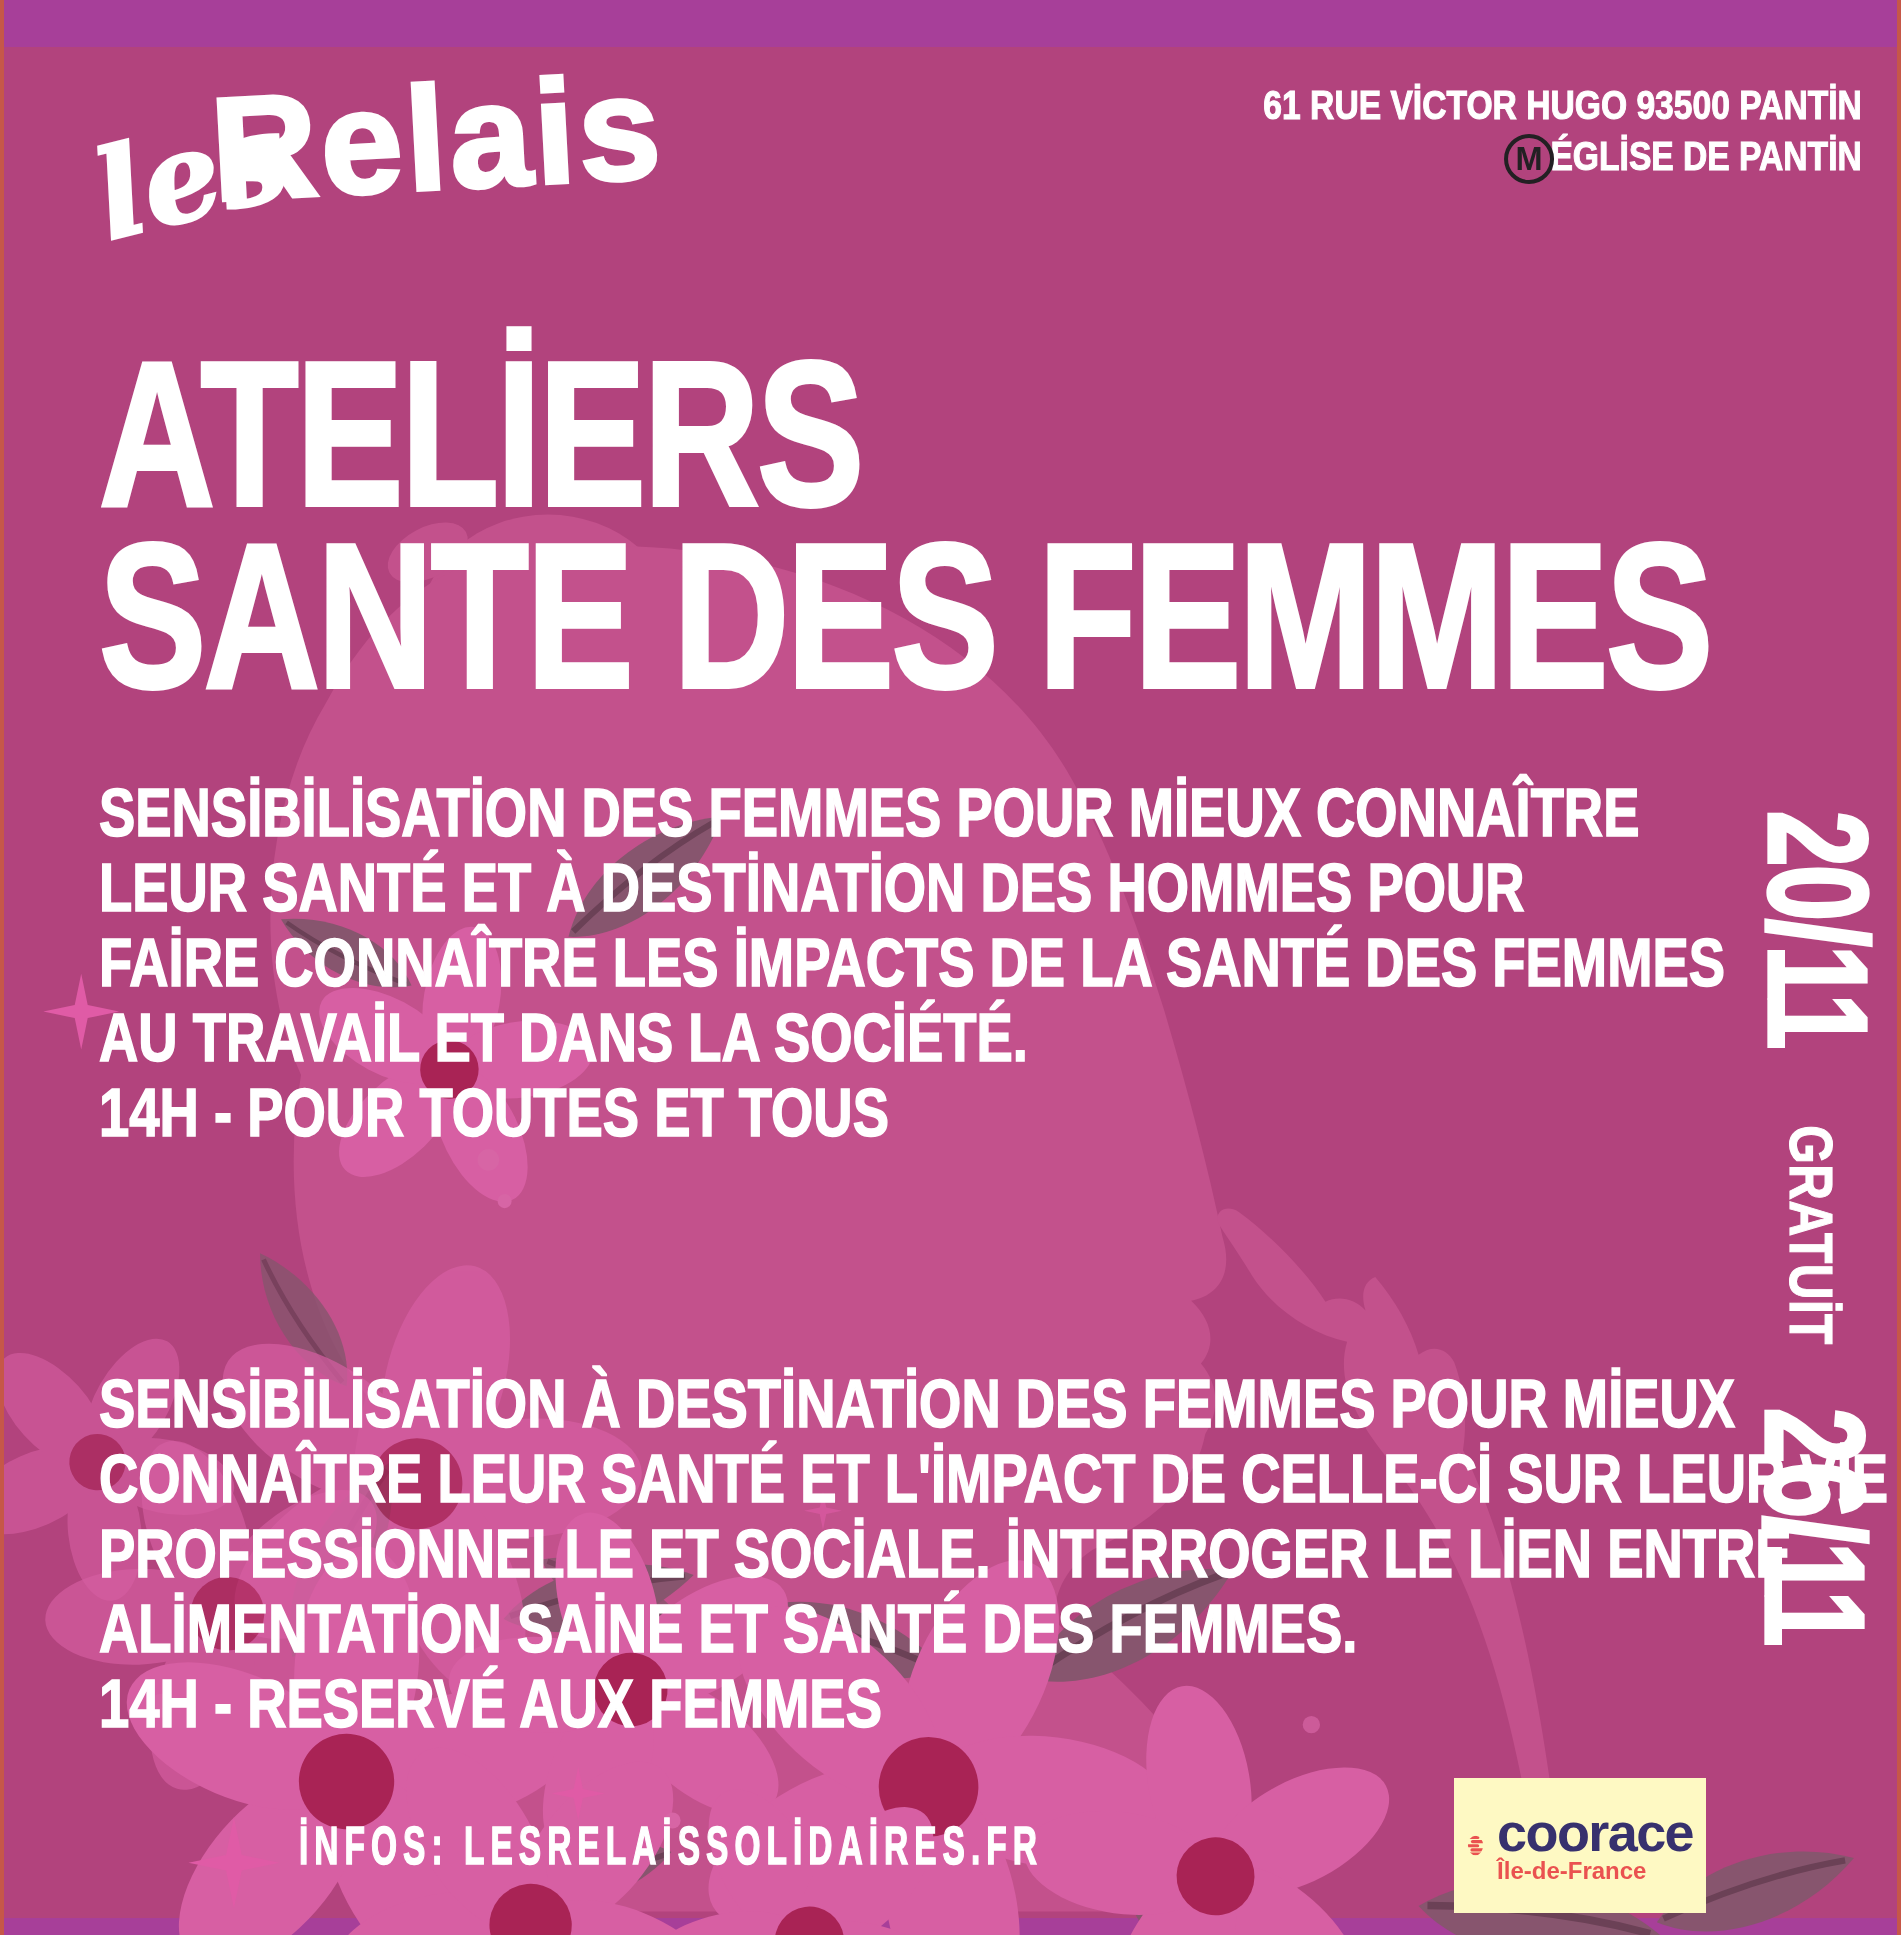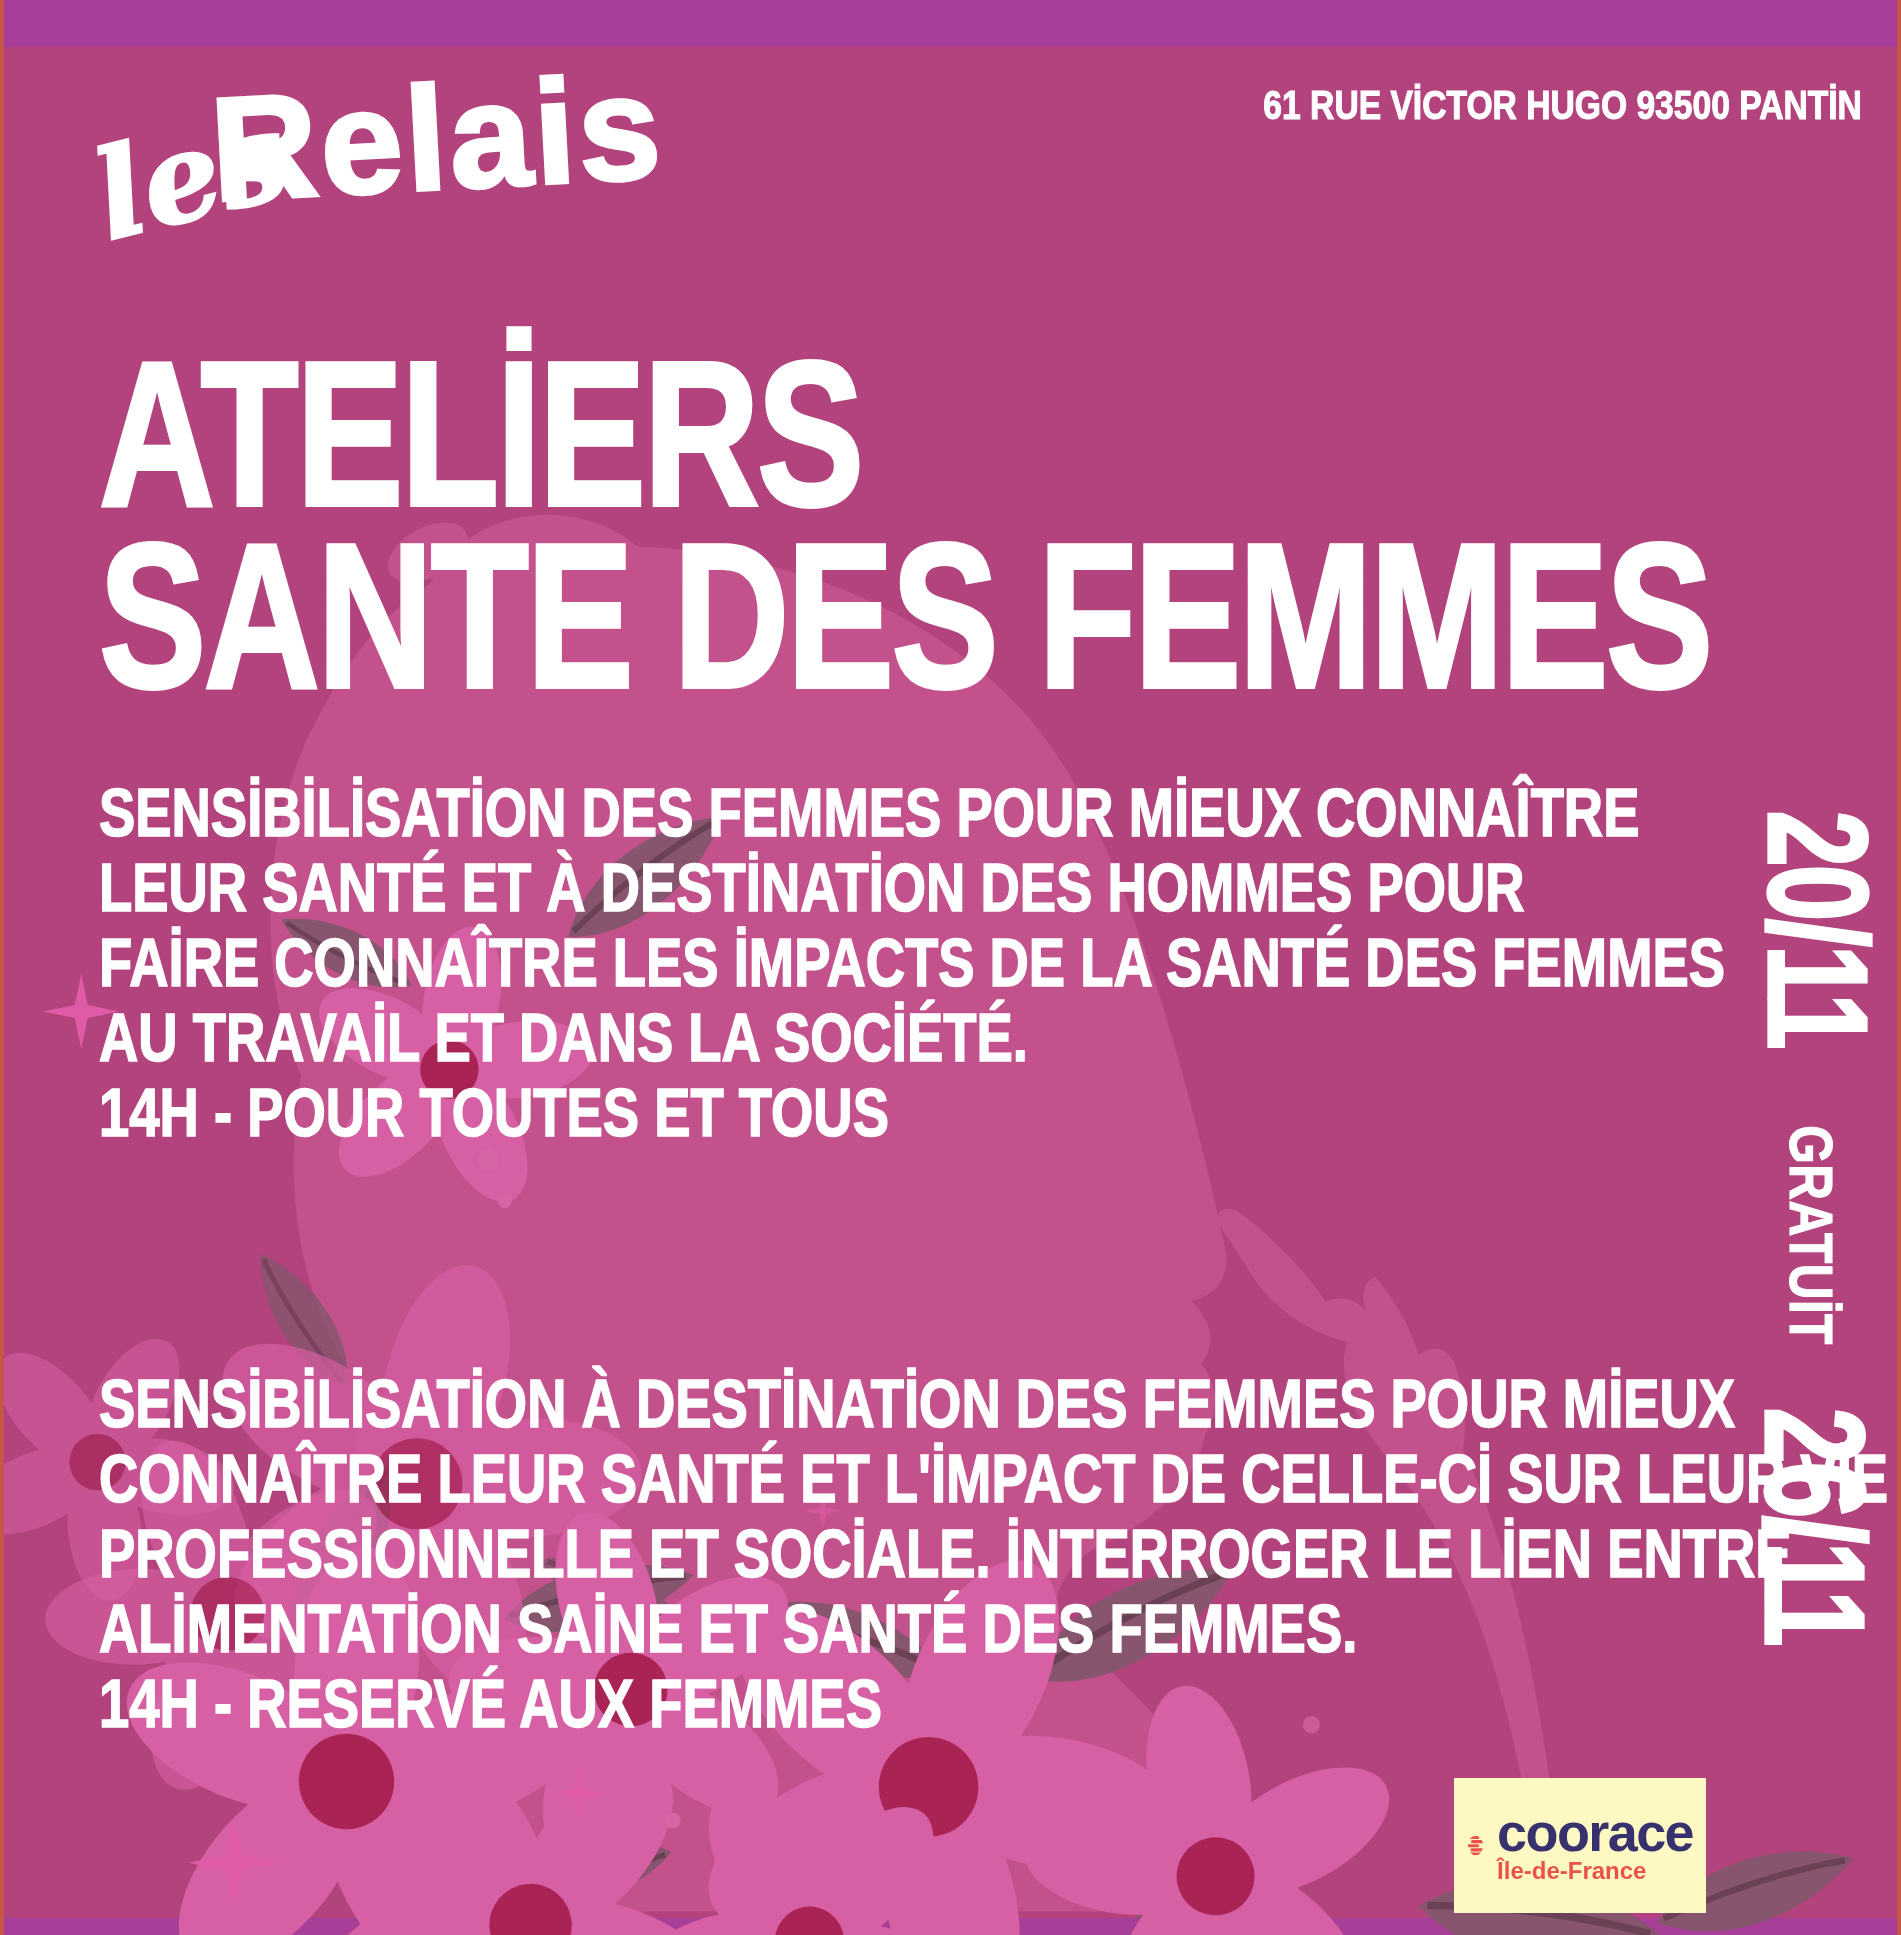--- a/index.html
+++ b/index.html
@@ -176,20 +176,23 @@
     <span>les</span>
   </div>
   <div class="txt logo-relais">
     <span>Relais</span>
   </div>
 
   <div class="txt address">
     <div class="row">
       <span class="sqz">61 RUE VİCTOR HUGO 93500 PANTİN</span>
     </div>
+    <div class="row">
+      <span class="sqz"><span class="m-badge">M</span><span>ÉGLİSE DE PANTİN</span></span>
+    </div>
   </div>
 
   <div class="txt title t1">
     <span class="sqz">ATELİERS</span>
   </div>
   <div class="txt title t2">
     <span class="sqz">SANTE DES FEMMES</span>
   </div>
 
   <div class="txt para p1">
@@ -205,20 +208,23 @@
     <div><span class="sqz">CONNAÎTRE LEUR SANTÉ ET L'İMPACT DE CELLE-Cİ SUR LEUR VİE</span></div>
     <div><span class="sqz">PROFESSİONNELLE ET SOCİALE. İNTERROGER LE LİEN ENTRE</span></div>
     <div><span class="sqz">ALİMENTATİON SAİNE ET SANTÉ DES FEMMES.</span></div>
     <div><span class="sqz">14H - RESERVÉ AUX FEMMES</span></div>
   </div>
 
   <div class="vdate" style="left:1817px;top:929px;">20/11</div>
   <div class="vfree" style="left:1811px;top:1235px;">GRATUİT</div>
   <div class="vdate" style="left:1814px;top:1526px;">26/11</div>
 
+  <div class="txt infos">
+    <span class="sqz">İNFOS: LESRELAİSSOLİDAİRES.FR</span>
+  </div>
 
   <div class="partner">
     <svg width="73" height="89" viewBox="0 0 140 170" aria-hidden="true">
       <defs>
           <clipPath id="cc">
             <ellipse cx="70" cy="85" rx="62" ry="80"></ellipse>
           </clipPath>
         </defs>
       <g clip-path="url(#cc)" fill="#ea5250">
         <rect x="-20" y="6" width="122" height="26" rx="13"></rect>

